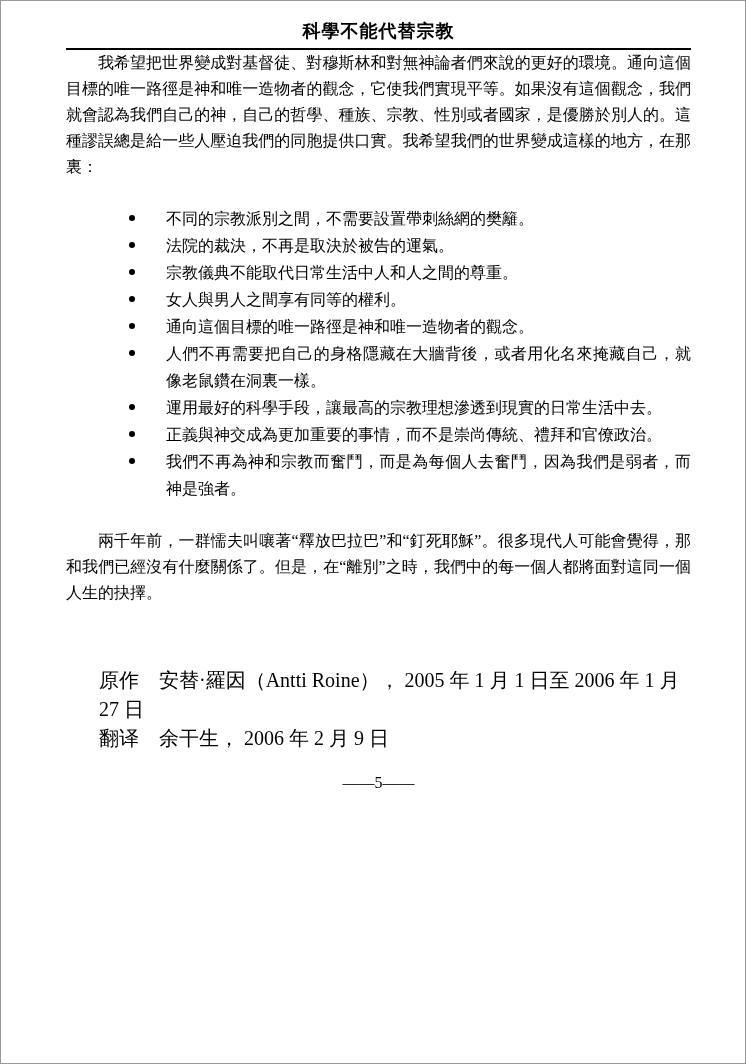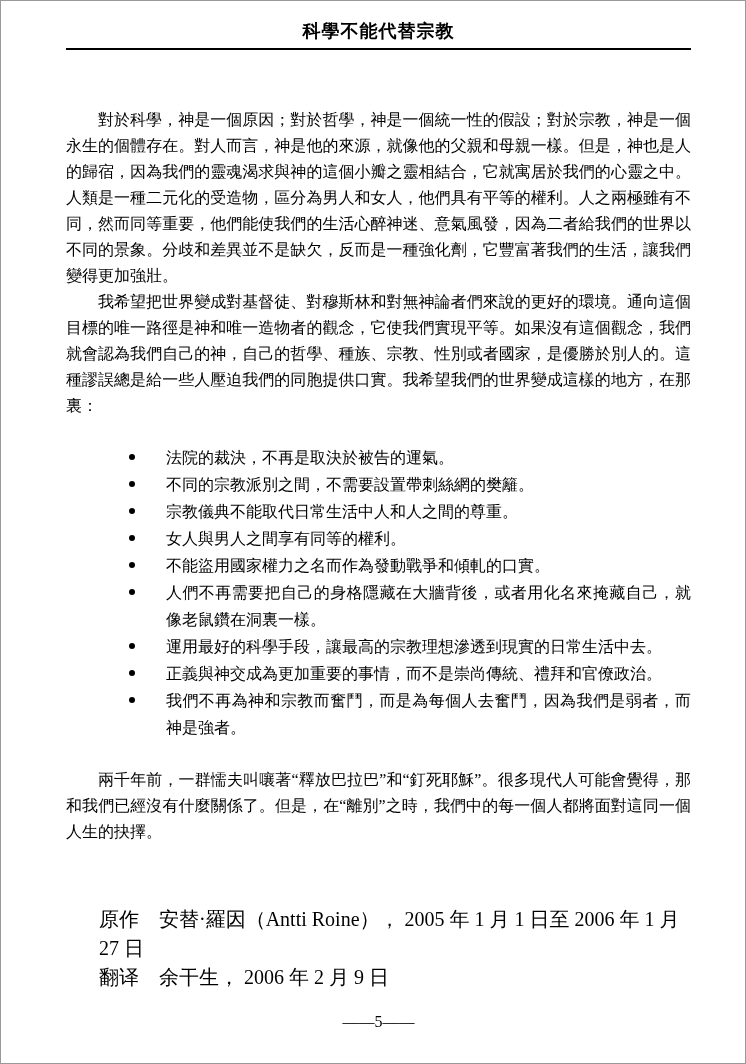--- a/index.html
+++ b/index.html
@@ -79,30 +79,29 @@
 </style>
 </head>
 <body>
 
 <div class="page">
 
   <h1 class="doc-title">科學不能代替宗教</h1>
 
   <hr class="title-divider">
 
-  <p class="body-para p1">對於科學，神是一個原因；對於哲學，神是一個統一性的假設；對於宗教，神是一個永生的個體存在。對人而言，神是他的來源，就像他的父親和母親一樣。但是，神也是人的歸宿，因為我們的靈魂渴求與神的這個小瓣之靈相結合，它就寓居於我們的心靈之中。人類是一種二元化的受造物，區分為男人和女人，他們具有平等的權利。人之兩極雖有不同，然而同等重要，他們能使我們的生活心醉神迷、意氣風發，因為二者給我們的世界以不同的景象。分歧和差異並不是缺欠，反而是一種強化劑，它豐富著我們的生活，讓我們變得更加強壯。</p>
 
   <p class="body-para p2">我希望把世界變成對基督徒、對穆斯林和對無神論者們來說的更好的環境。通向這個目標的唯一路徑是神和唯一造物者的觀念，它使我們實現平等。如果沒有這個觀念，我們就會認為我們自己的神，自己的哲學、種族、宗教、性別或者國家，是優勝於別人的。這種謬誤總是給一些人壓迫我們的同胞提供口實。我希望我們的世界變成這樣的地方，在那裏：</p>
 
   <ul class="wish-list">
+    <li>不同的宗教派別之間，不需要設置帶刺絲網的樊籬。</li>
     <li>法院的裁決，不再是取決於被告的運氣。</li>
-    <li>不同的宗教派別之間，不需要設置帶刺絲網的樊籬。</li>
     <li>宗教儀典不能取代日常生活中人和人之間的尊重。</li>
     <li>女人與男人之間享有同等的權利。</li>
-    <li>不能盜用國家權力之名而作為發動戰爭和傾軋的口實。</li>
+    <li>通向這個目標的唯一路徑是神和唯一造物者的觀念。</li>
     <li>人們不再需要把自己的身格隱藏在大牆背後，或者用化名來掩藏自己，就像老鼠鑽在洞裏一樣。</li>
     <li>運用最好的科學手段，讓最高的宗教理想滲透到現實的日常生活中去。</li>
     <li>正義與神交成為更加重要的事情，而不是崇尚傳統、禮拜和官僚政治。</li>
     <li>我們不再為神和宗教而奮鬥，而是為每個人去奮鬥，因為我們是弱者，而神是強者。</li>
   </ul>
 
   <p class="body-para p3">兩千年前，一群懦夫叫嚷著“釋放巴拉巴”和“釘死耶穌”。很多現代人可能會覺得，那和我們已經沒有什麼關係了。但是，在“離別”之時，我們中的每一個人都將面對這同一個人生的抉擇。</p>
 
   <div class="footer-credits">
     <div>原作　安替·羅因（Antti Roine）， 2005 年 1 月 1 日至 2006 年 1 月 27 日</div>

